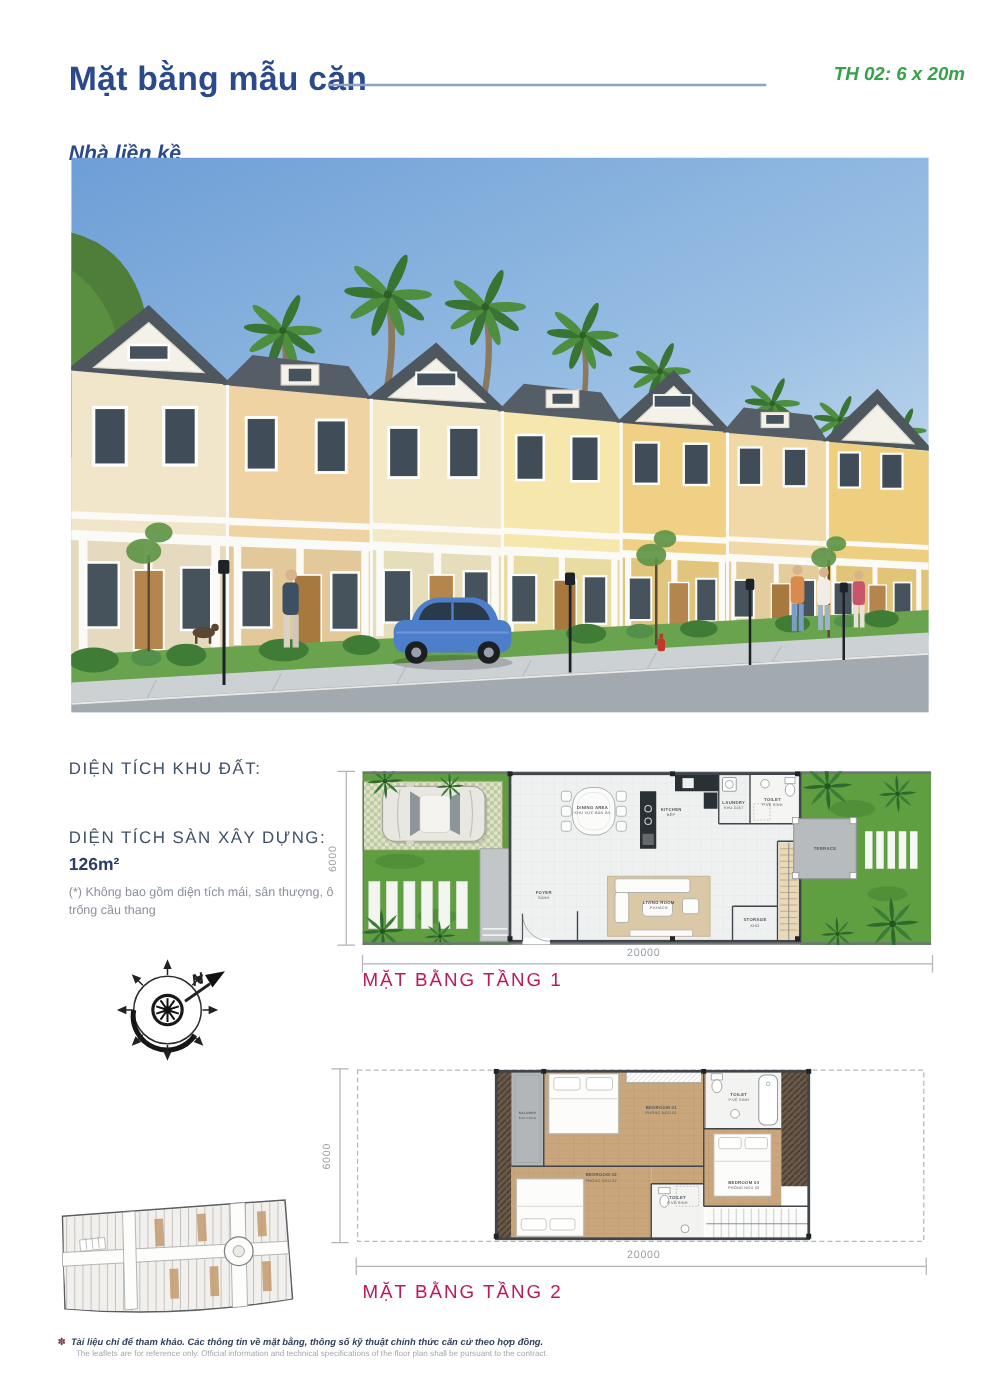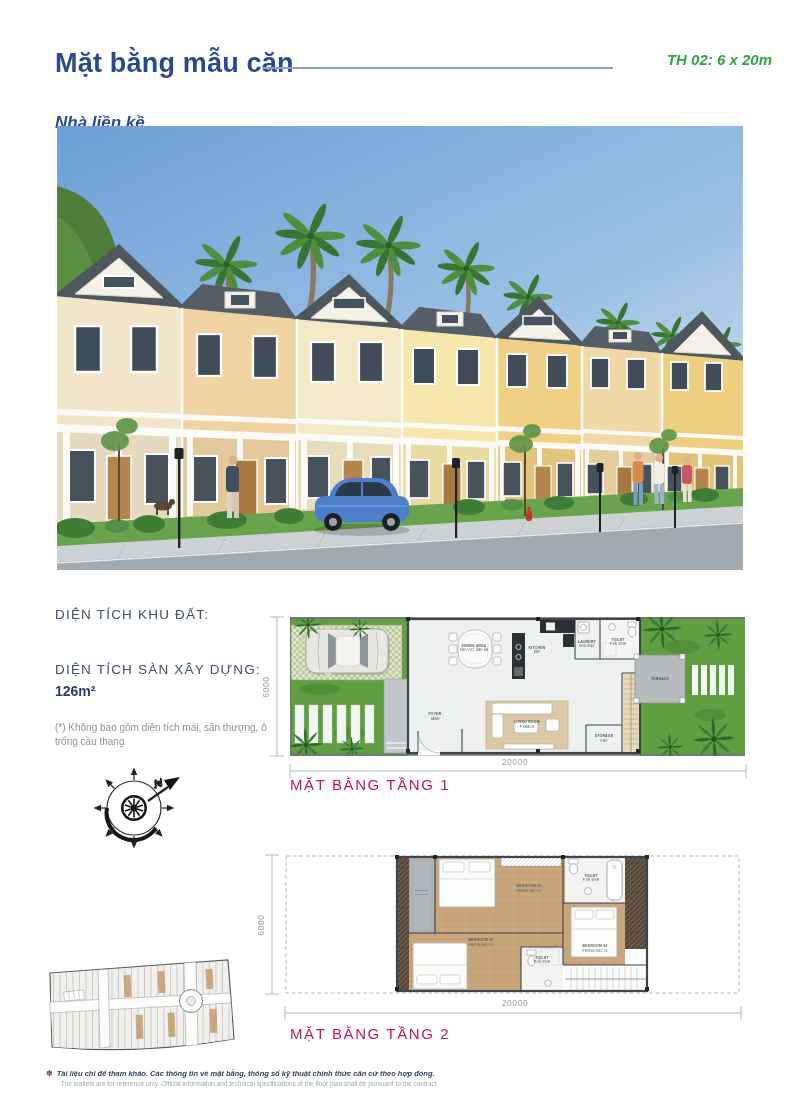--- a/index.html
+++ b/index.html
@@ -8,21 +8,21 @@
   .abs{position:absolute;}
   .title{left:55px;top:48px;font-size:27px;font-weight:600;color:#2b4a8c;letter-spacing:.2px;text-align:center;}
   .divider{left:263px;top:67px;width:350px;height:2px;background:#8fa2c4;}
   .unittype{left:600px;top:51px;width:172px;text-align:right;font-size:15px;font-style:italic;
             font-weight:600;color:#35a24a;}
   .subtitle{left:55px;top:84px;font-size:17px;font-style:italic;font-weight:600;color:#2b4a8c;margin-top:29px;}
   .info{left:55px;top:607px;width:238px;color:#3e5066;}
   .info-label{font-size:13.5px;font-weight:400;letter-spacing:1.2px;color:#3e5066;}
   .info-label.second{margin-top:40px;}
   .info-value{font-size:14px;font-weight:700;color:#2b3f63;margin-top:6px;}
-  .footnote{font-size:10px;color:#8b919a;line-height:1.35;margin-top:22px;width:225px;}
+  .footnote{font-size:10px;color:#8b919a;line-height:1.35;margin-top:9px;width:225px;}
   .planlabel{font-size:15px;font-weight:400;letter-spacing:1.6px;color:#be185d;}
   .pl1{left:290px;top:776px;}
   .pl2{left:290px;top:1025px;text-align:right;}
   .footer{left:46px;top:1069px;display:flex;align-items:flex-start;width:560px;}
   .footer-icon{font-size:8px;color:#73394c;line-height:1;margin-top:1px;}
   .footer-text{padding-left:4px;}
   .disc-vi{font-size:7.5px;font-weight:700;font-style:italic;color:#31415c;line-height:1.3;}
   .disc-en{font-size:6.5px;color:#a3a7ae;line-height:1.3;margin-top:1px;padding-left:4px;}
   svg text{font-family:"Liberation Sans",sans-serif;}
   .room-en{font-size:3.4px;font-weight:700;fill:#55595d;letter-spacing:.25px;}

